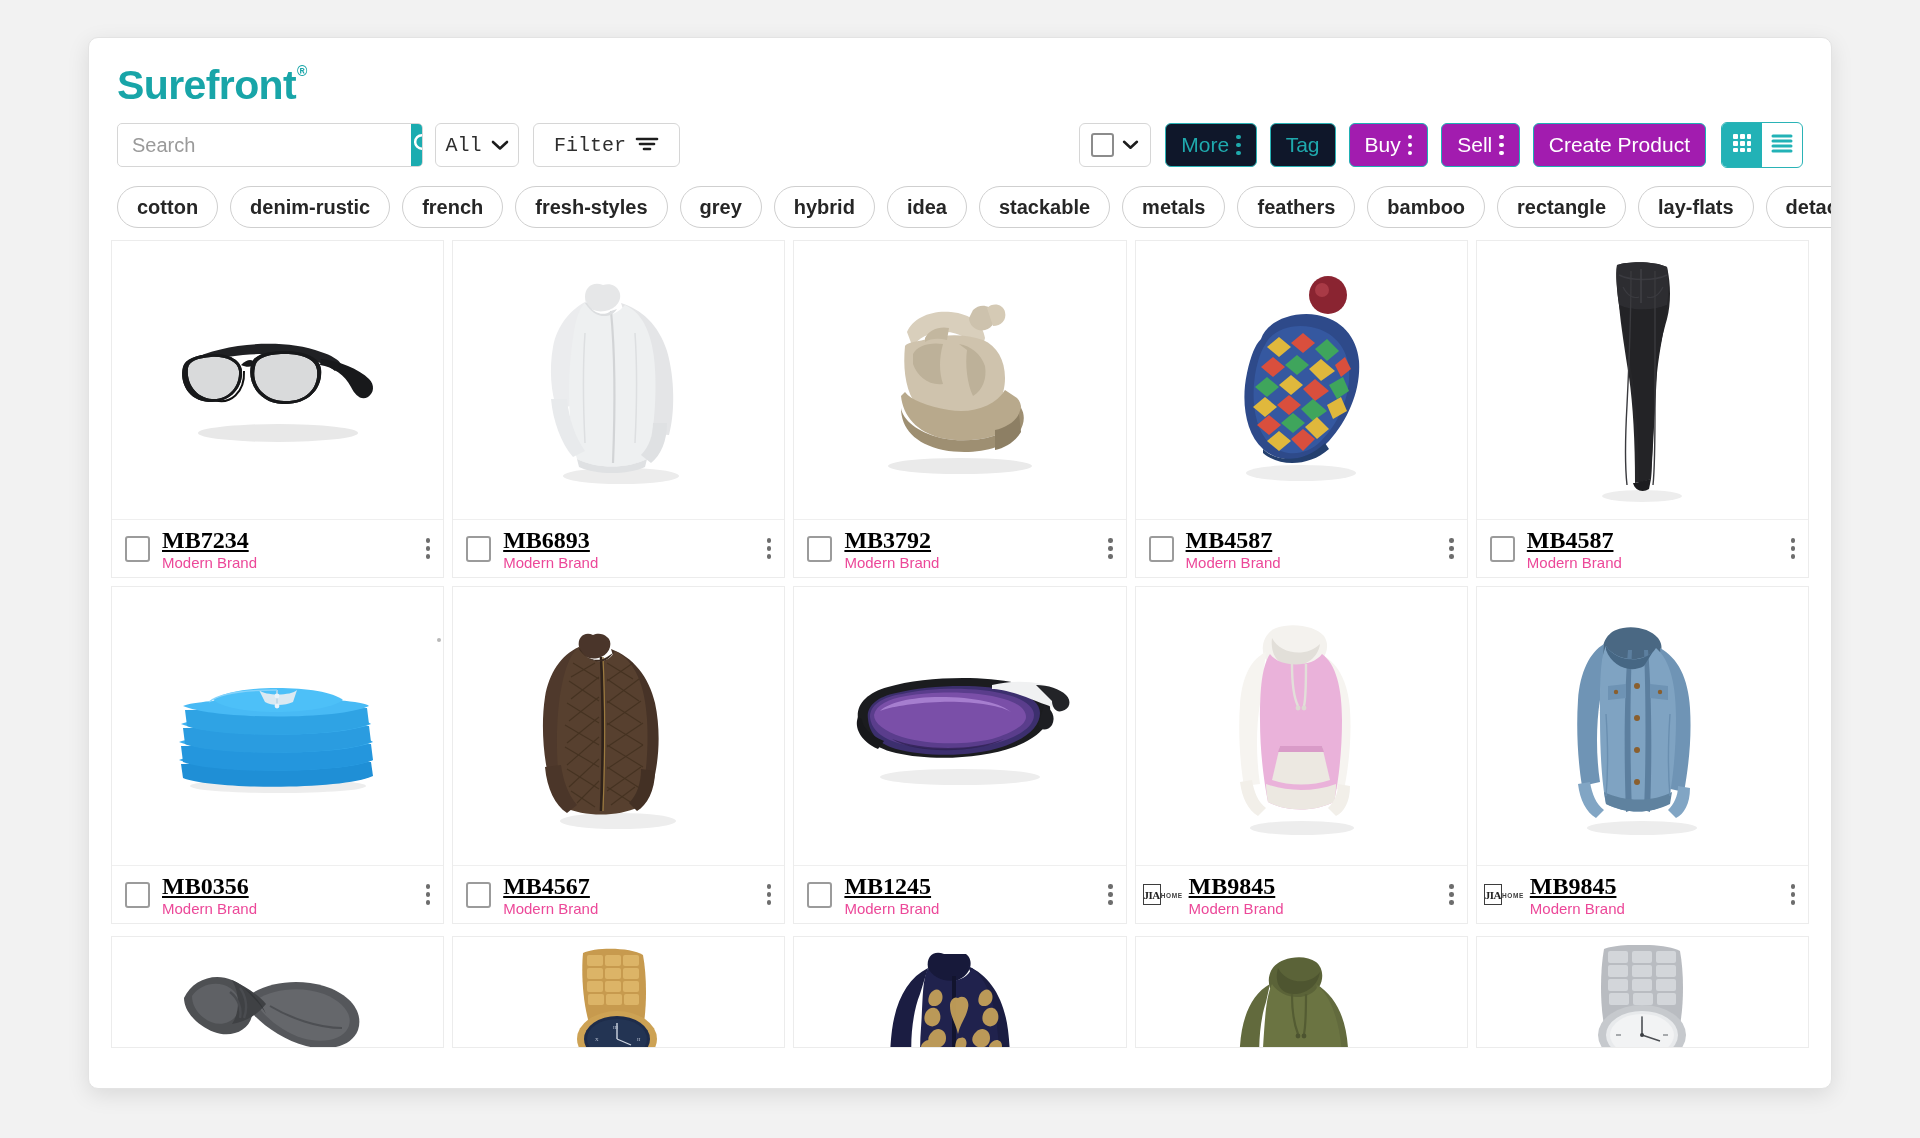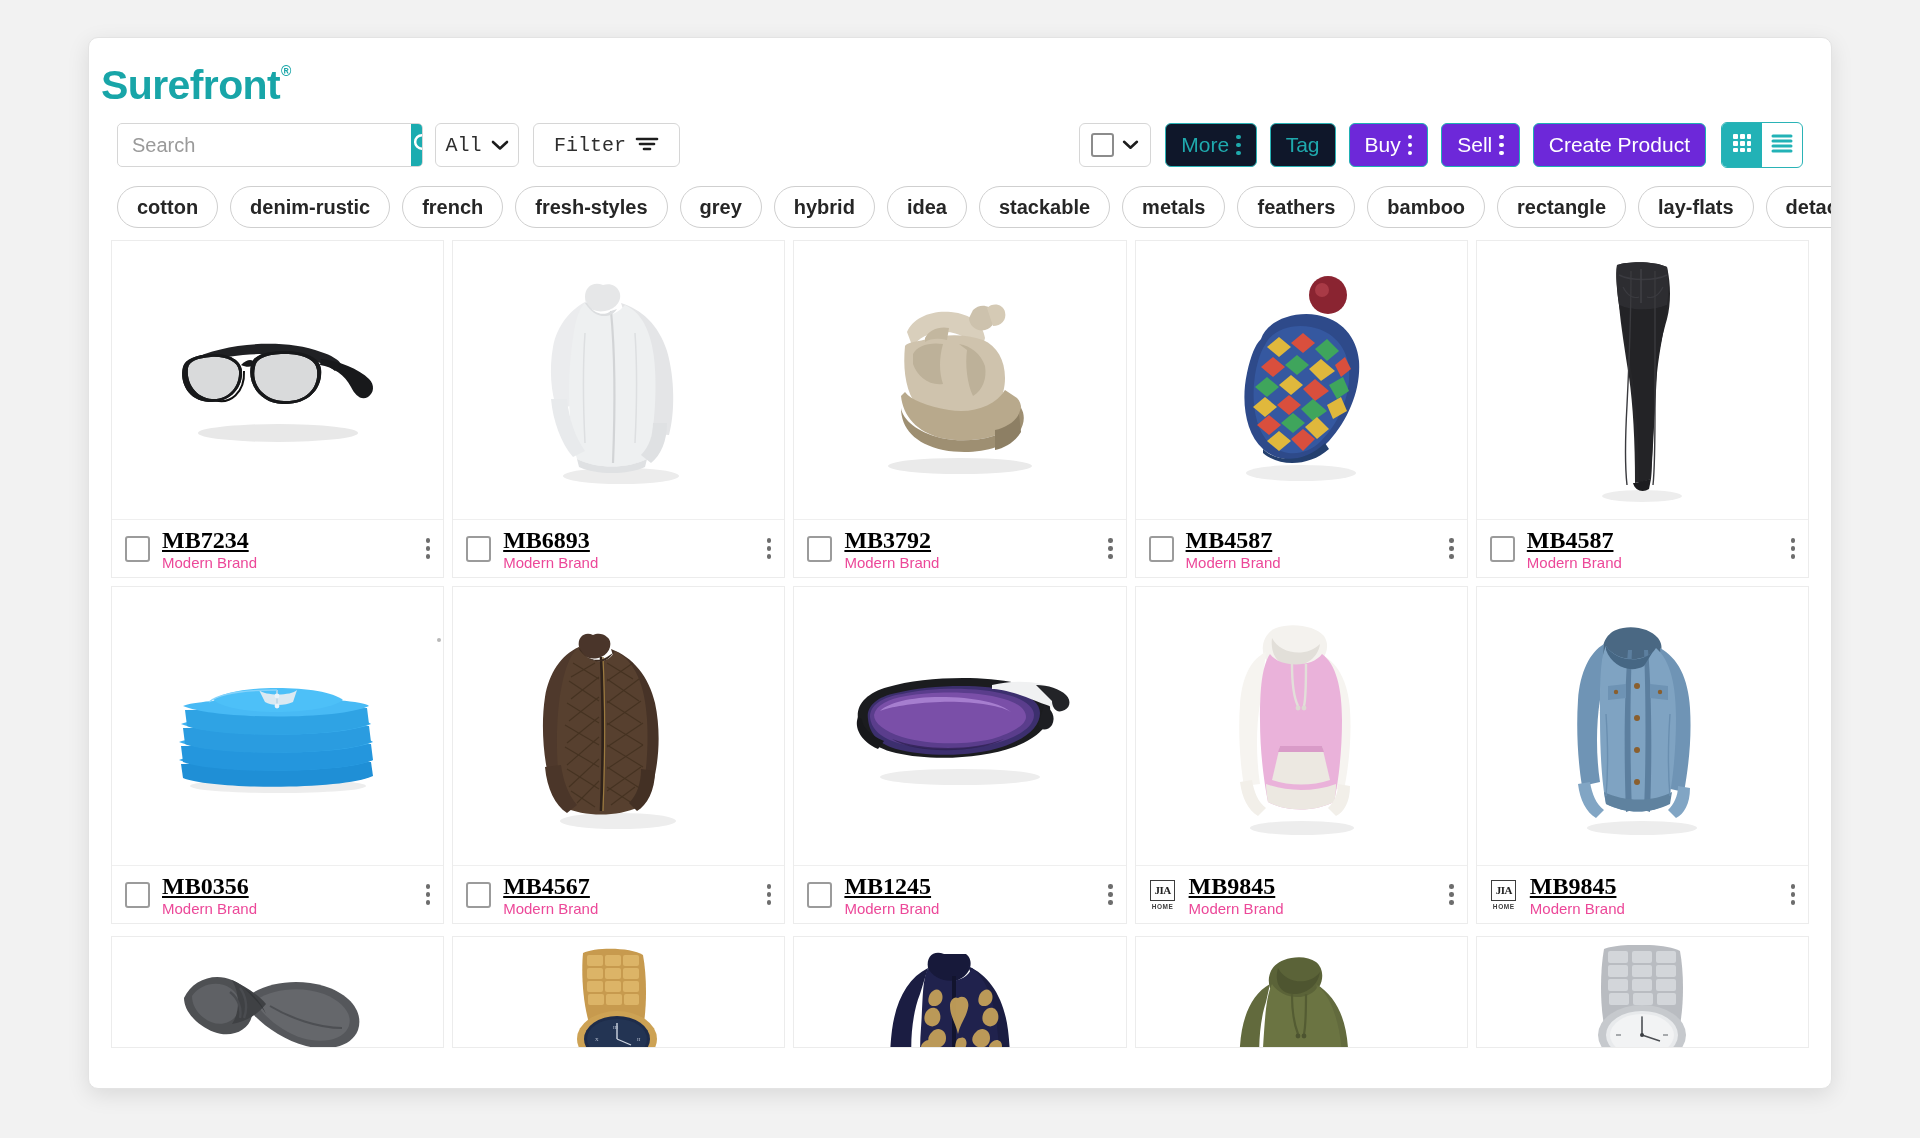--- a/index.html
+++ b/index.html
@@ -27,21 +27,21 @@
     height: 1052px;
     background: #ffffff;
     border: 1px solid #e3e3e3;
     border-radius: 10px;
     box-shadow: 0 6px 22px rgba(0,0,0,0.10);
     overflow: hidden;
   }
 
   
   .brand-row {
-    padding: 27px 0 0 12px;
+    padding: 27px 0 0 28px;
   }
   .brand {
     font-size: 41px;
     font-weight: 600;
     letter-spacing: -0.6px;
     color: #18a5a8;
     line-height: 1;
     display: inline-block;
     position: relative;
   }
@@ -146,21 +146,21 @@
     white-space: nowrap;
     font-family: "Liberation Sans", sans-serif;
   }
   .btn-outline {
     border: 1px solid #2ab3b6;
     background: #0f172a;
     color: #1fa9ad;
   }
   .btn-solid {
     border: 1px solid #1fb0b4;
-    background: #6d28d9;
+    background: #a21caf;
     color: #ffffff;
   }
   .btn + .btn { margin-left: 13px; }
 
   .kebab {
     display: inline-flex;
     flex-direction: column;
     justify-content: center;
     gap: 3.5px;
     height: 22px;
@@ -253,23 +253,22 @@
     border: 2px solid #9b9b9b;
     border-radius: 3px;
     background: #fff;
     flex: 0 0 auto;
     cursor: pointer;
   }
   .brandmark {
     width: 28px; height: 30px;
     flex: 0 0 auto;
     display: flex;
-    flex-direction: column;
-    align-items: center;
-    justify-content: space-between;
+    align-items: center;
+    justify-content: center;
   }
   .brandmark .bm-box {
     width: 25px; height: 21px;
     border: 1.6px solid #3d3d3d;
     display: flex;
     align-items: center;
     justify-content: center;
     font-size: 11px;
     font-weight: 700;
     color: #222;

